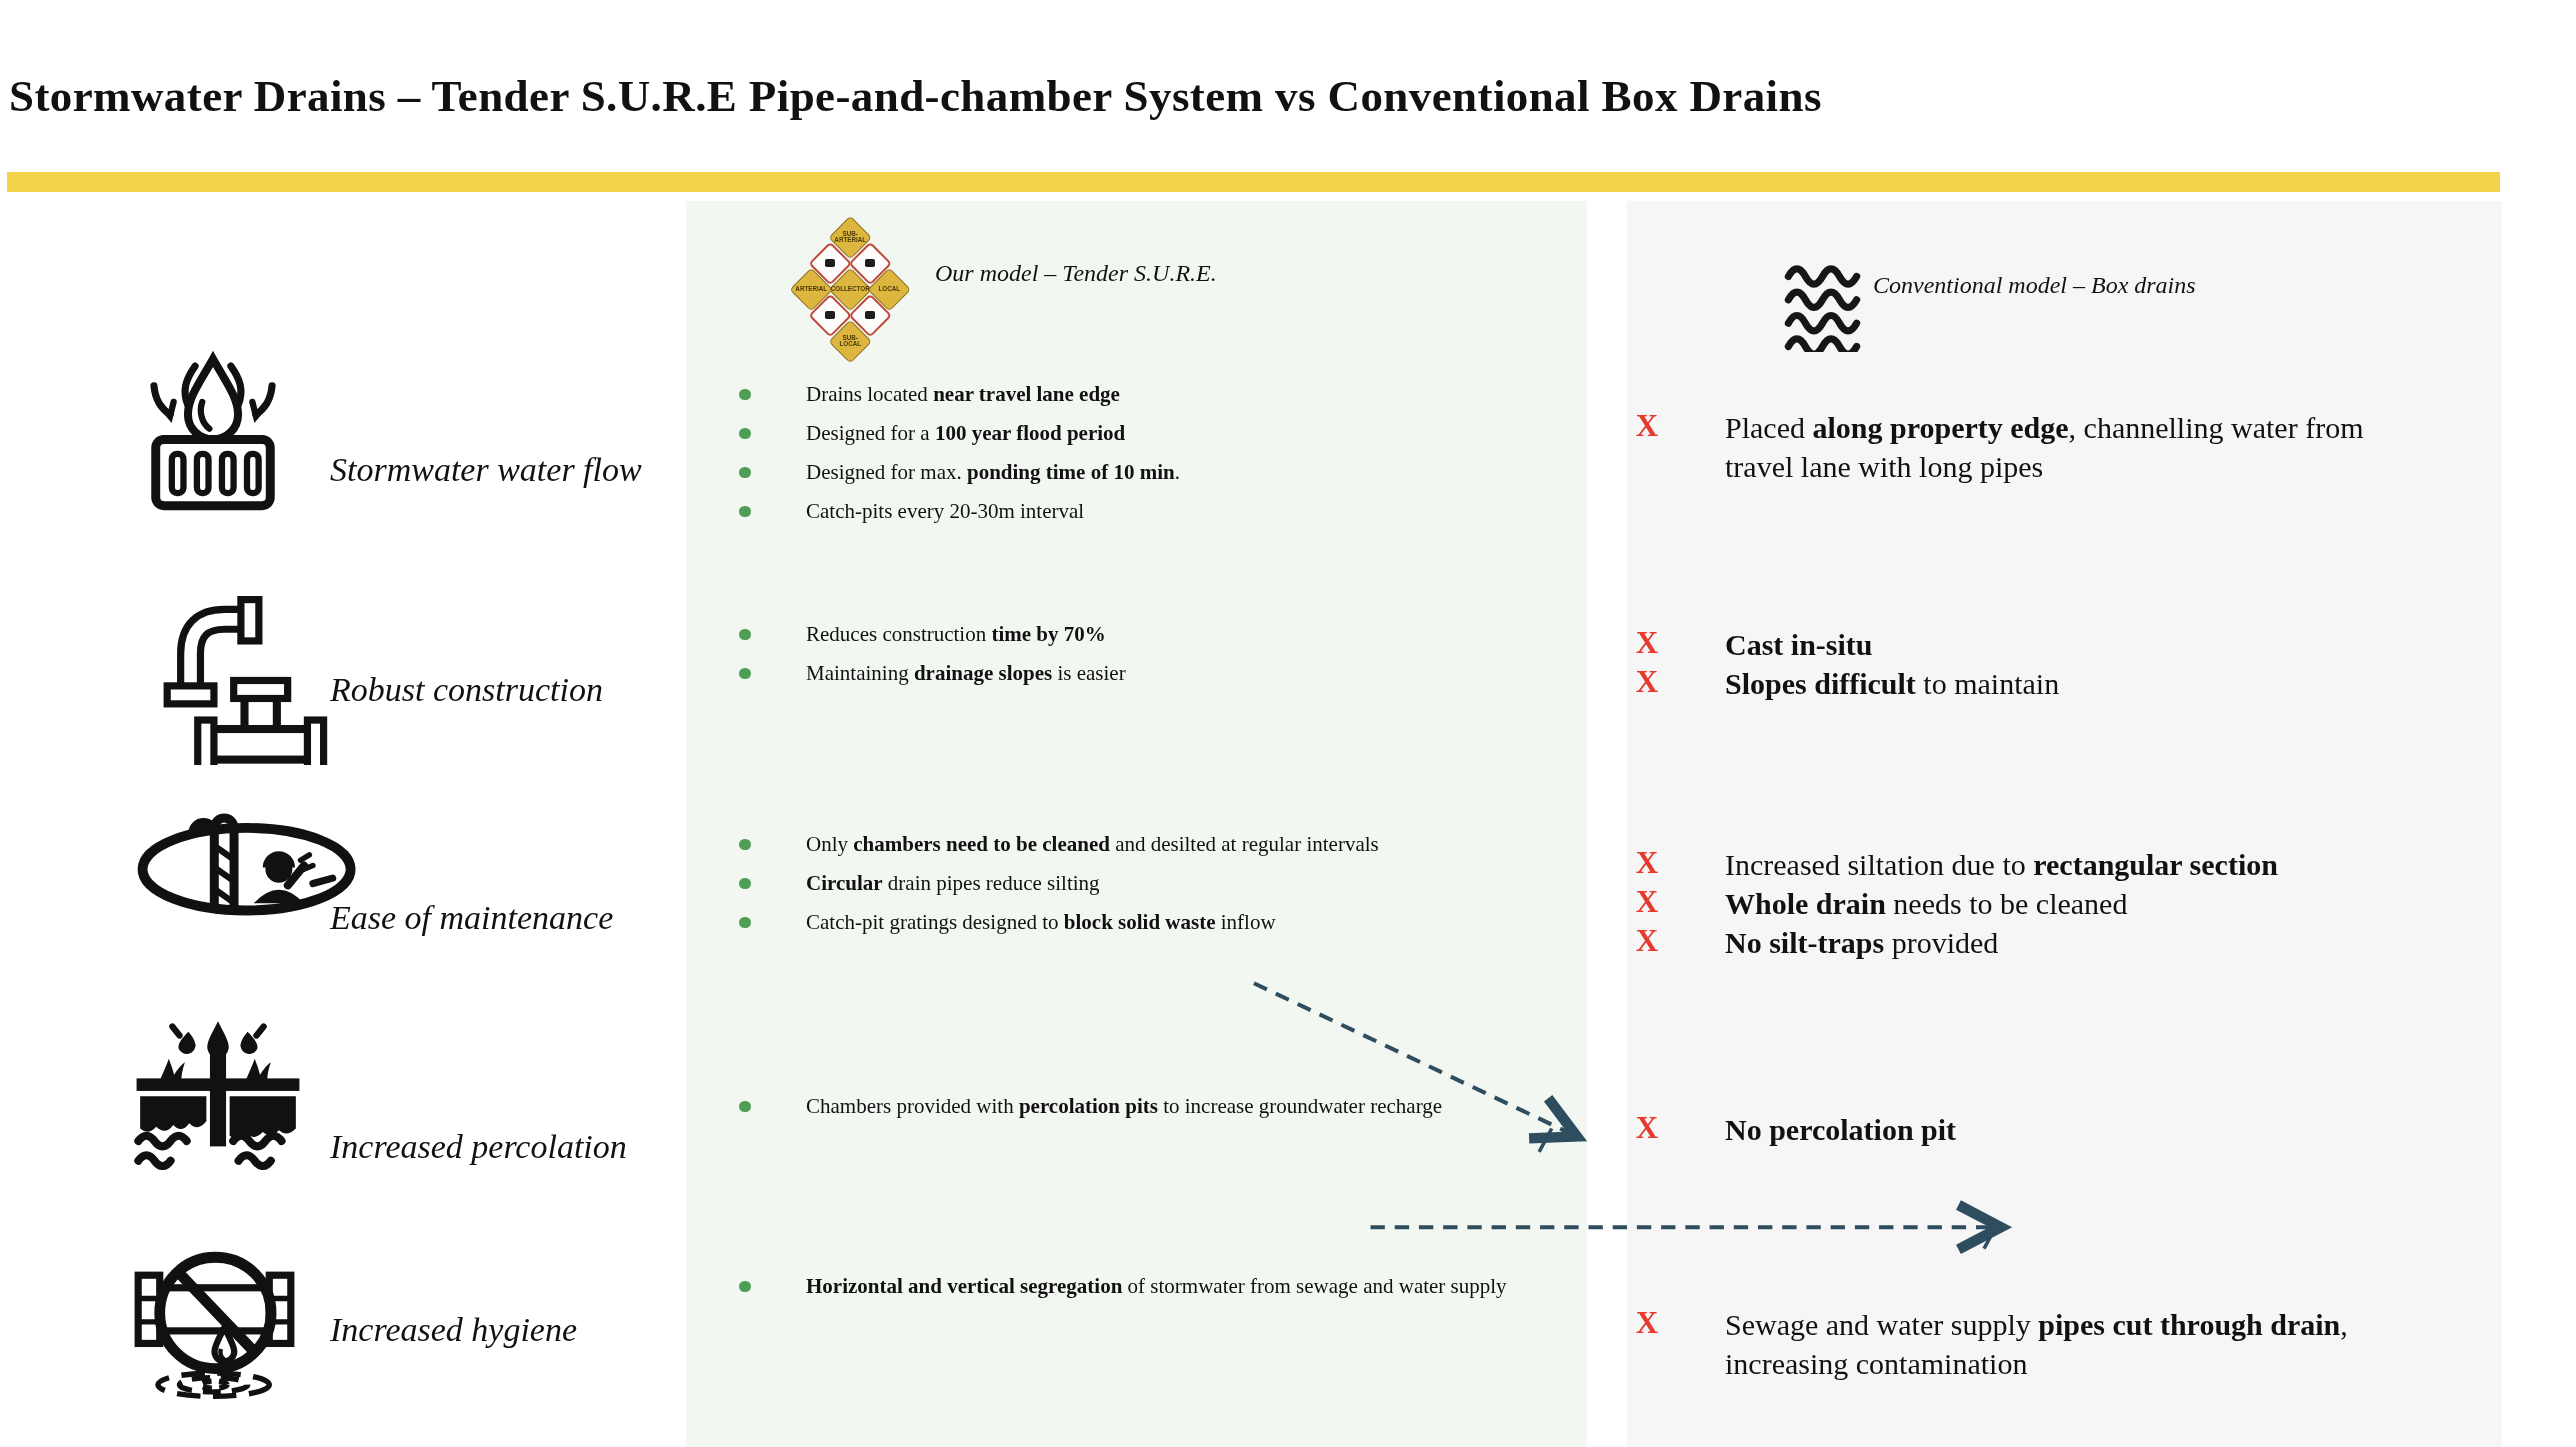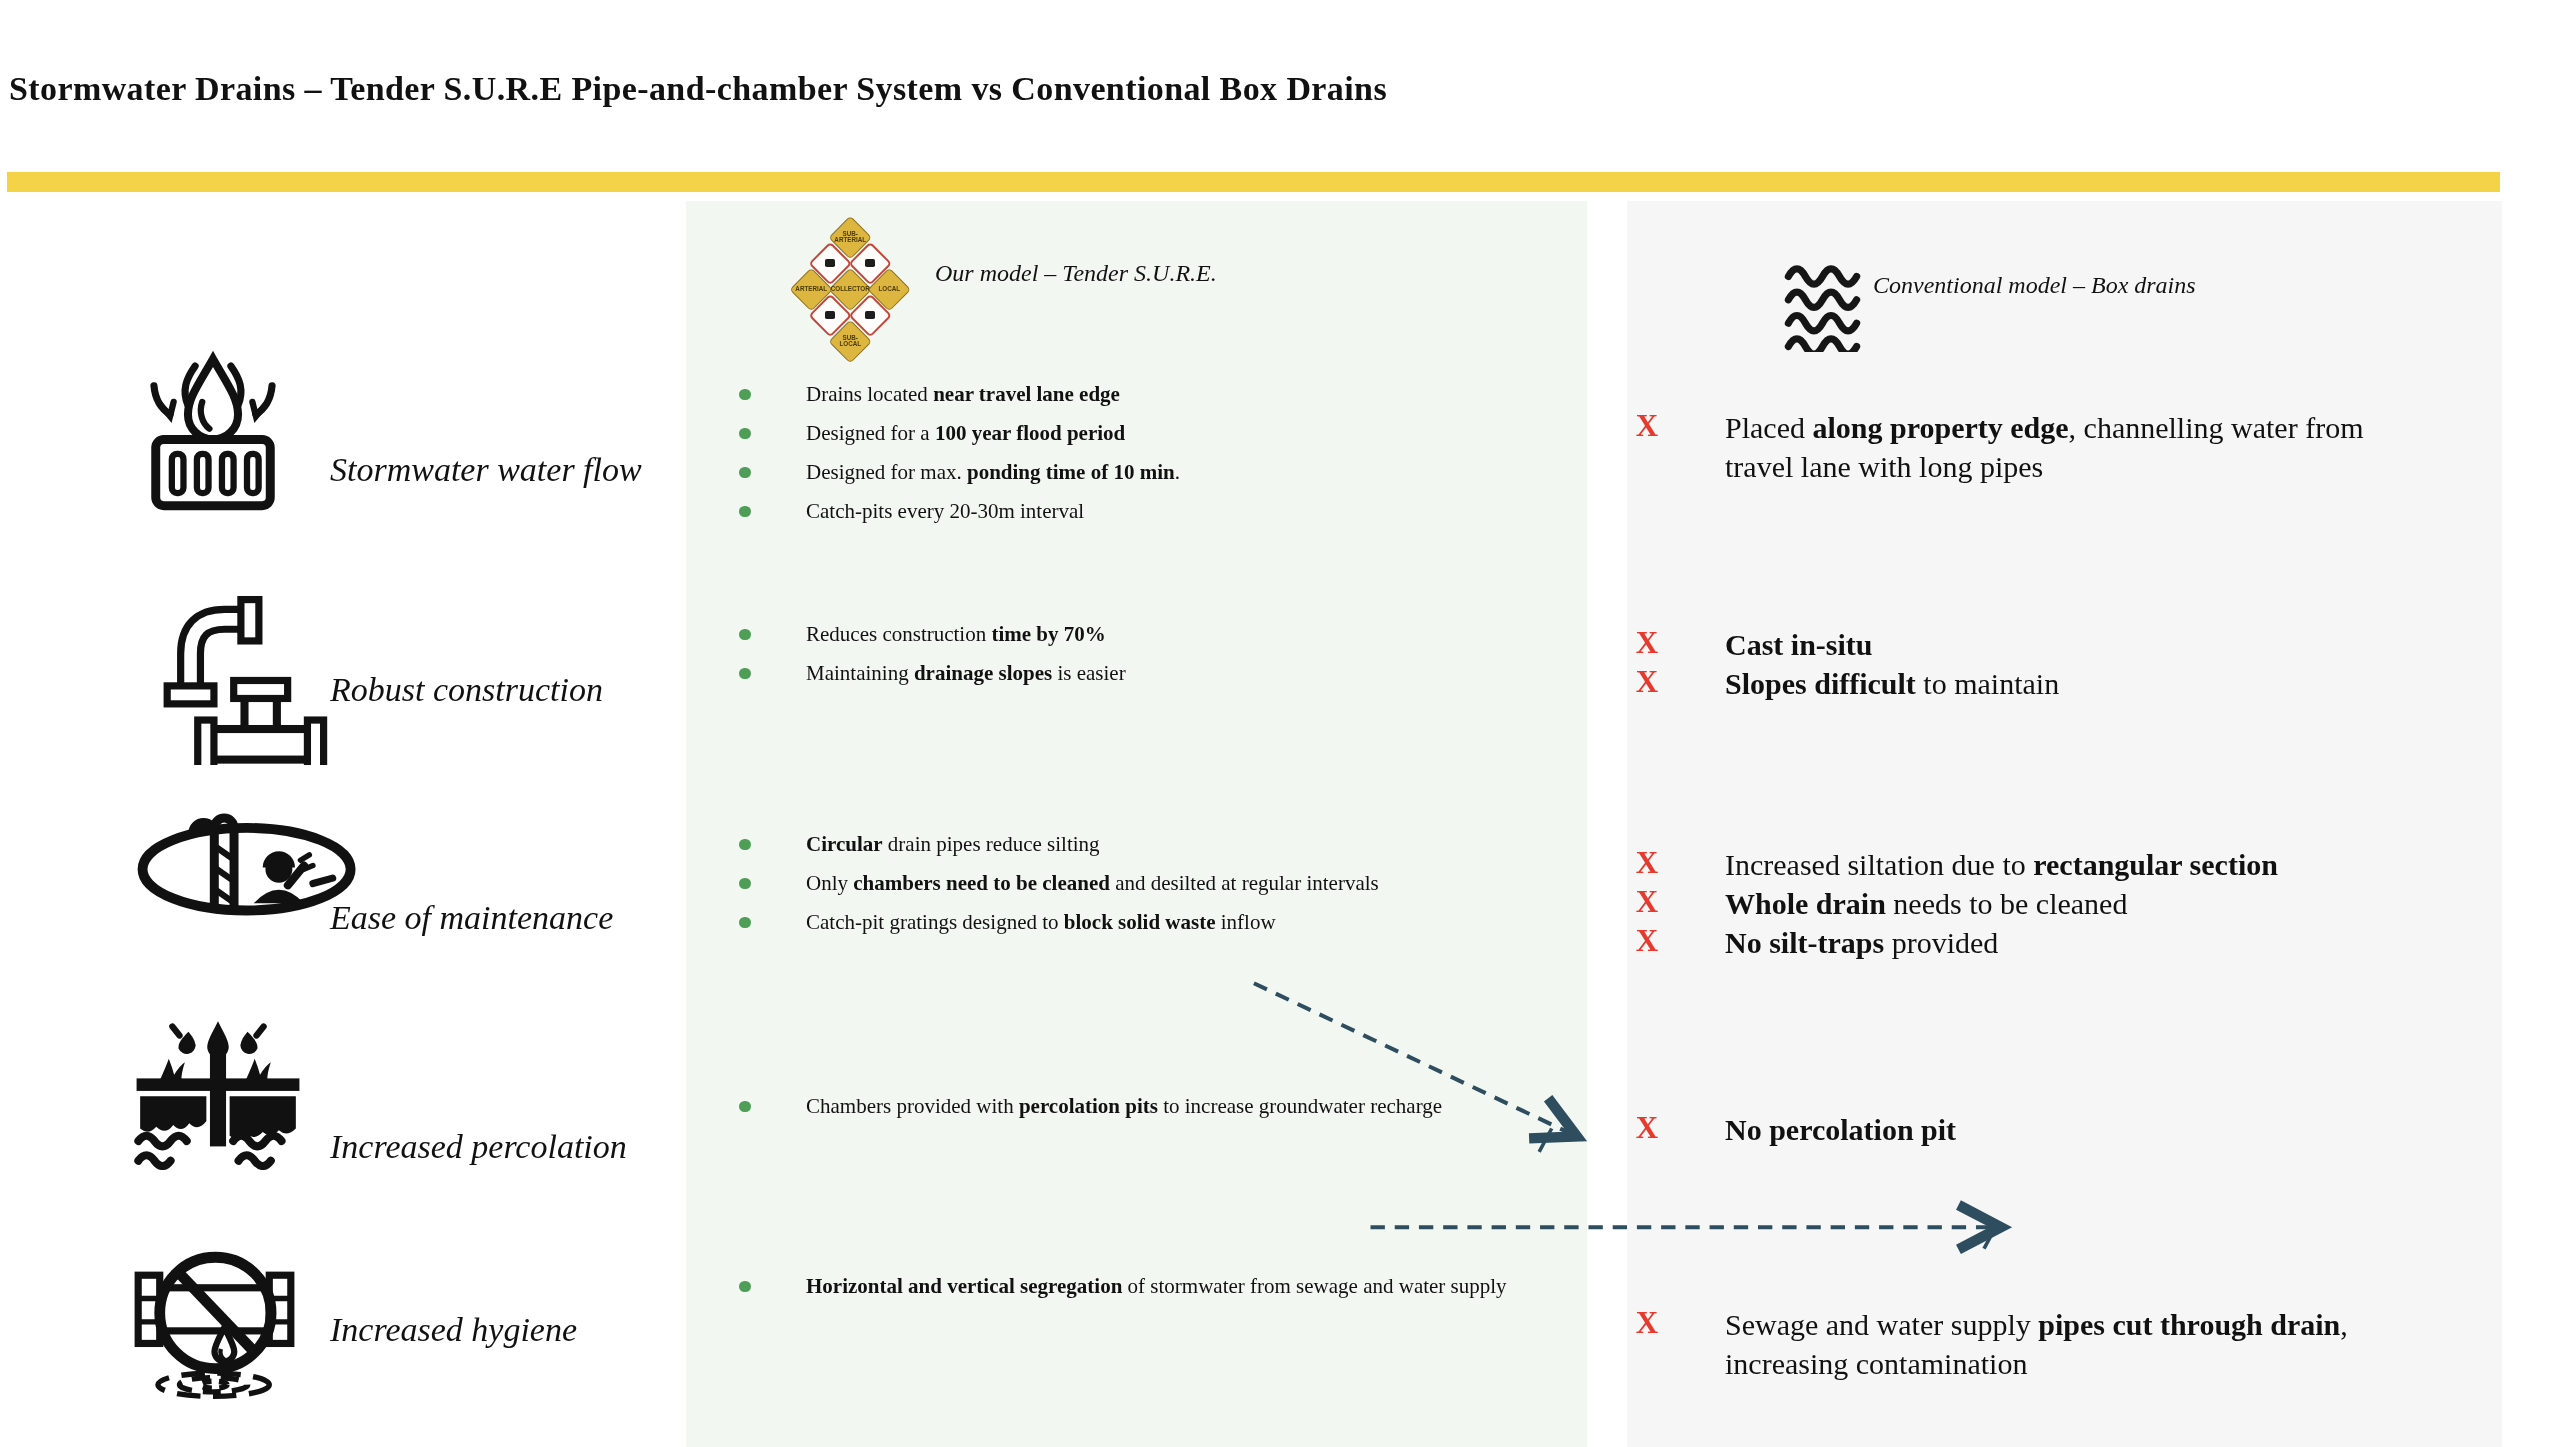--- a/index.html
+++ b/index.html
@@ -1,20 +1,20 @@
 <!DOCTYPE html>
 <html style="font-size:14.4px"><head>
 <meta charset="utf-8">
 <style>
   html,body{margin:0;padding:0;background:#fff;}
   #canvas{position:relative;width:2576px;height:1448px;background:#ffffff;overflow:hidden;
           font-family:"Liberation Serif","DejaVu Serif",serif;color:#111;}
 
   
-  .title{position:absolute;left:9px;top:70px;width:2242px;font-size:34px;font-weight:700;letter-spacing:0.4px;}
+  .title{position:absolute;left:9px;top:70px;width:2242px;font-size:45px;font-weight:700;letter-spacing:0.4px;}
   .title-bar{position:absolute;left:7.2px;top:172px;width:2493px;height:20px;background:#F5D348;}
 
   
   .col-bg{position:absolute;top:201px;height:1247px;}
   .col-bg.our{left:686px;width:901px;background:#f3f7f2;}
   .col-bg.conv{left:1627px;width:875px;background:#f6f6f7;}
 
   
   .col-header{position:absolute;font-style:italic;font-size:24px;line-height:1.35;}
   .col-header.our{left:935px;top:257px;width:386px;}
@@ -223,22 +223,22 @@
         <div class="b-item"><span class="dot"></span><span>Drains located </span><strong>near travel lane edge</strong></div>
         <div class="b-item"><span class="dot"></span><span>Designed for a </span><strong>100 year flood period</strong></div>
         <div class="b-item"><span class="dot"></span><span>Designed for max. </span><strong>ponding time of 10 min</strong><span>.</span></div>
         <div class="b-item"><span class="dot"></span><span>Catch-pits every 20-30m interval</span></div>
       </div>
       <div class="mid-row">
         <div class="b-item"><span class="dot"></span><span>Reduces construction </span><strong>time by 70%</strong></div>
         <div class="b-item"><span class="dot"></span><span>Maintaining </span><strong>drainage slopes</strong><span> is easier</span></div>
       </div>
       <div class="mid-row">
+        <div class="b-item"><span class="dot"></span><span>Only </span><strong>chambers need to be cleaned</strong><span> and desilted at regular intervals</span></div>
         <div class="b-item"><span class="dot"></span><strong>Circular</strong><span> drain pipes reduce silting</span></div>
-        <div class="b-item"><span class="dot"></span><span>Only </span><strong>chambers need to be cleaned</strong><span> and desilted at regular intervals</span></div>
         <div class="b-item"><span class="dot"></span><span>Catch-pit gratings designed to </span><strong>block solid waste</strong><span> inflow</span></div>
       </div>
       <div class="mid-row">
         <div class="b-item"><span class="dot"></span><span>Chambers provided with </span><strong>percolation pits</strong><span> to increase groundwater recharge</span></div>
       </div>
       <div class="mid-row">
         <div class="b-item"><span class="dot"></span><strong>Horizontal and vertical segregation</strong><span> of stormwater from sewage and water supply</span></div>
       </div>
     </div>
   <div id="conv-rows">

